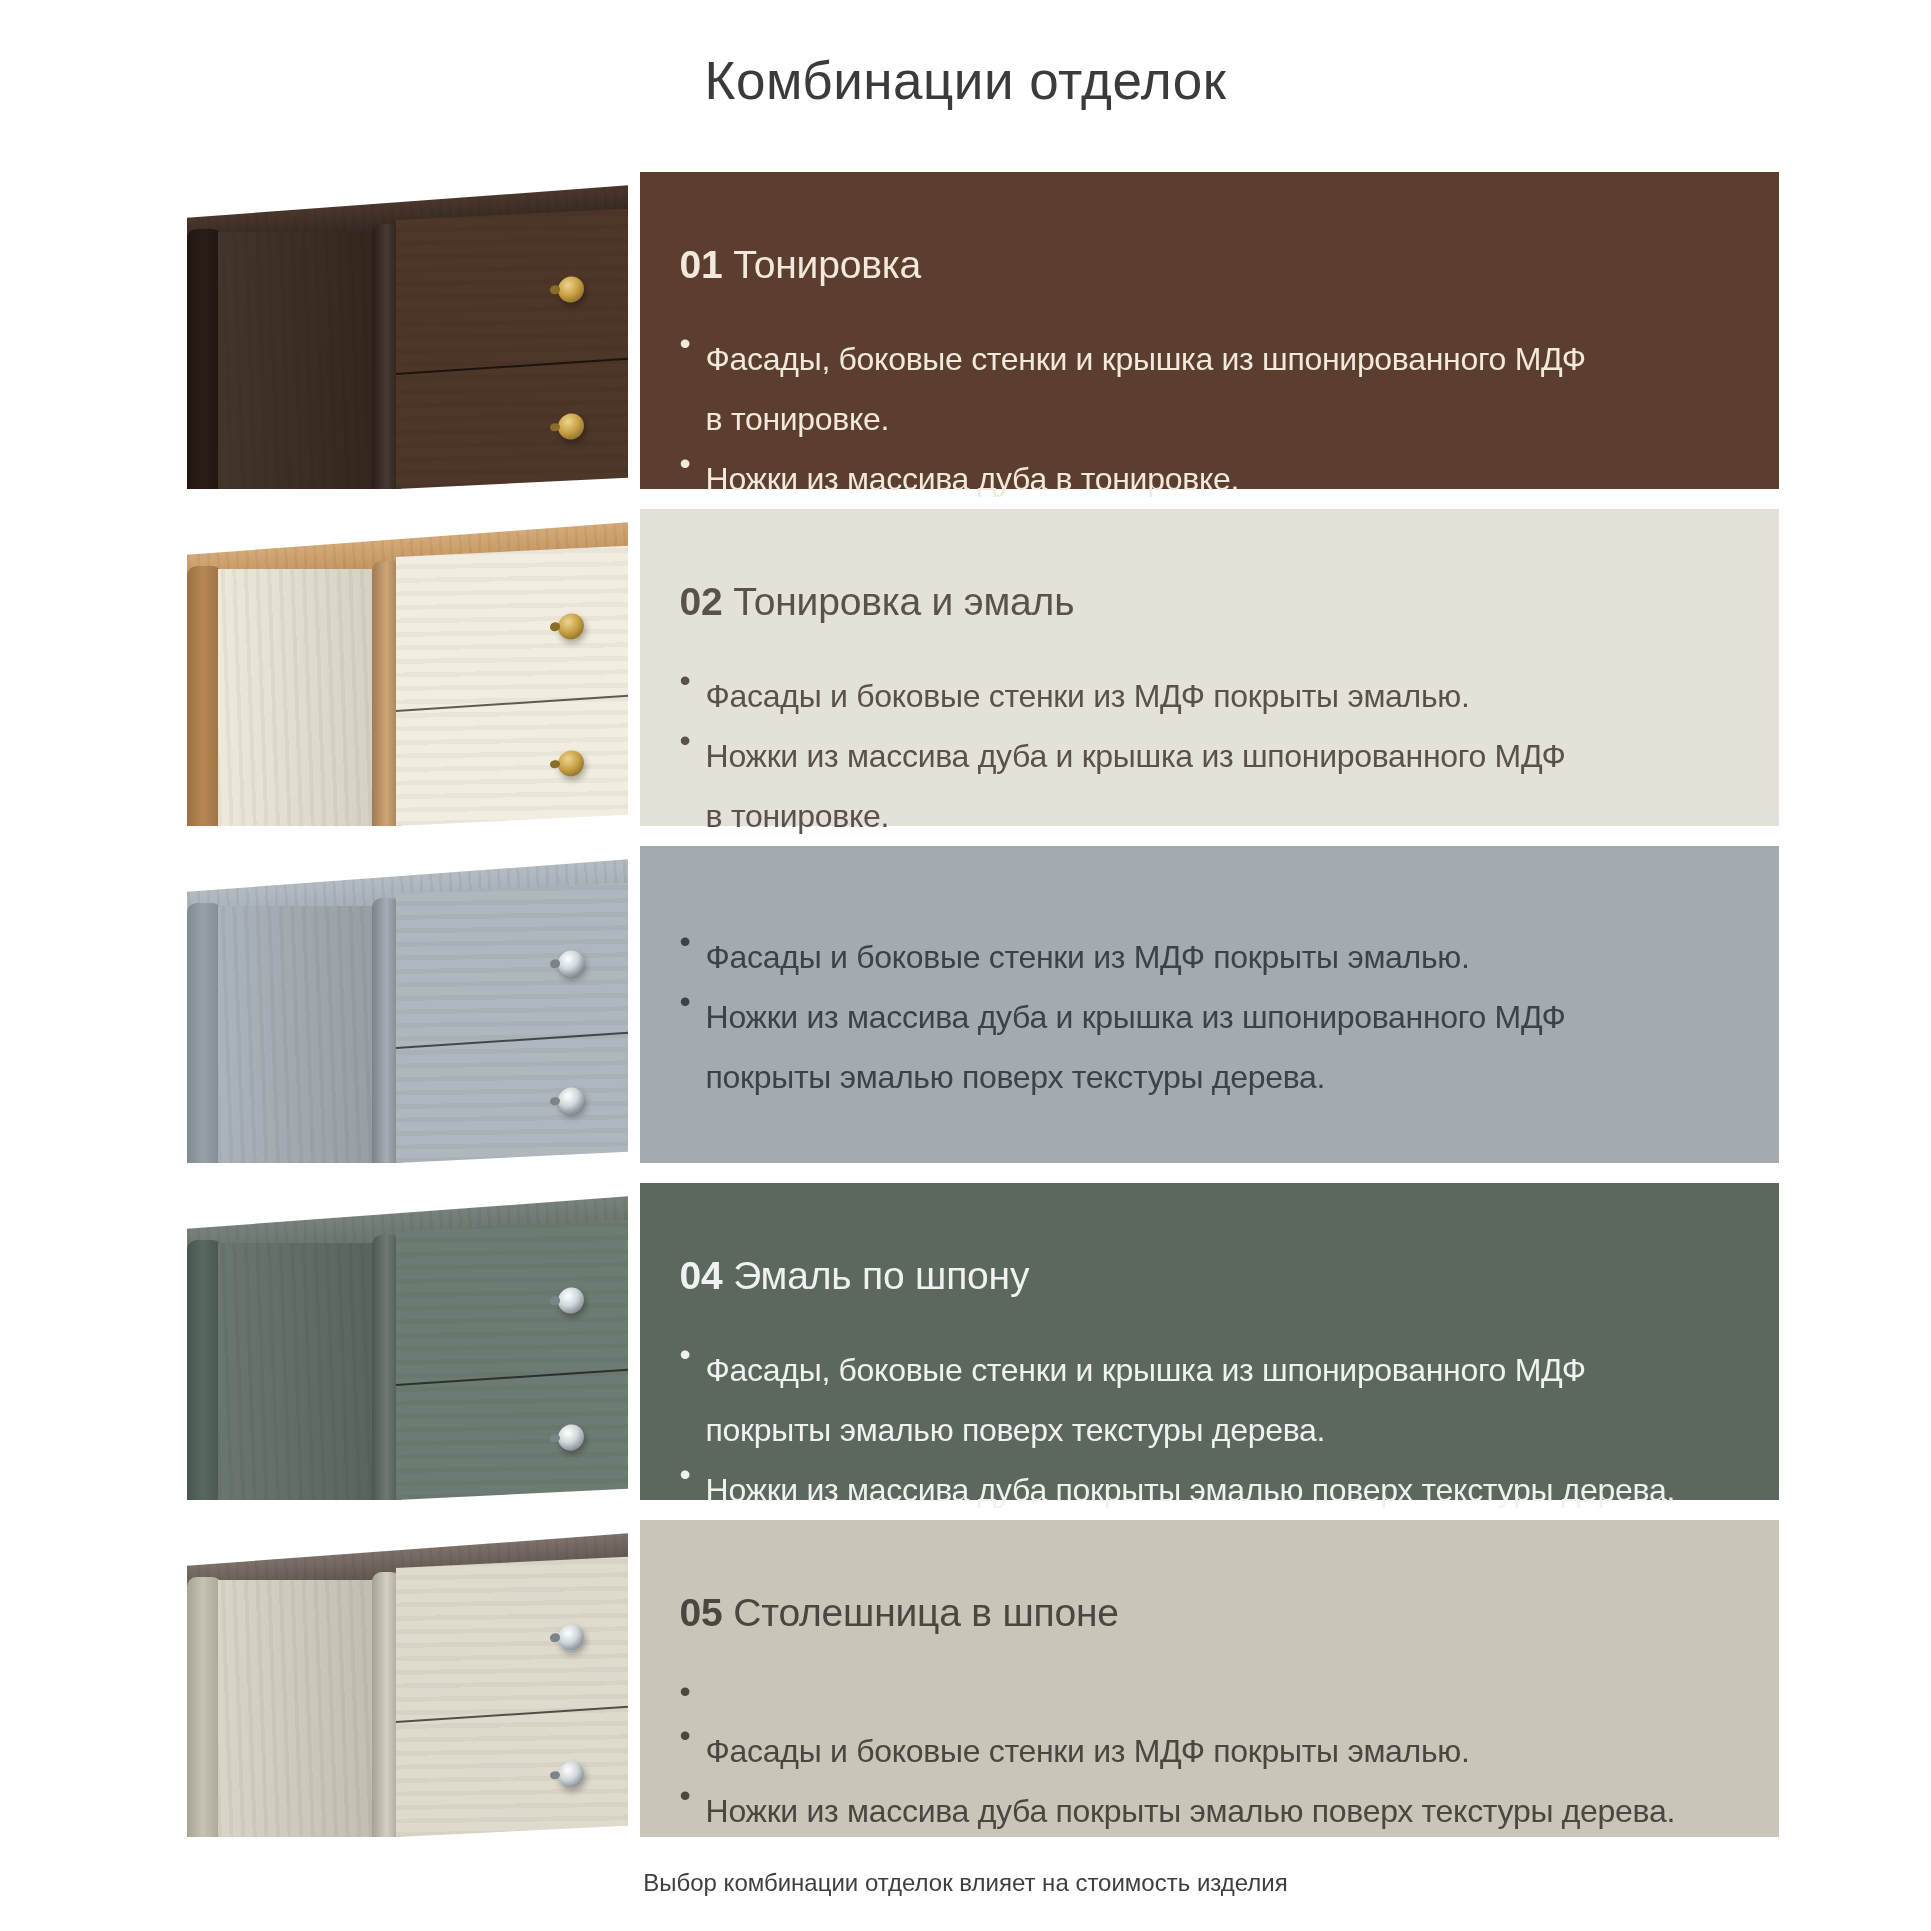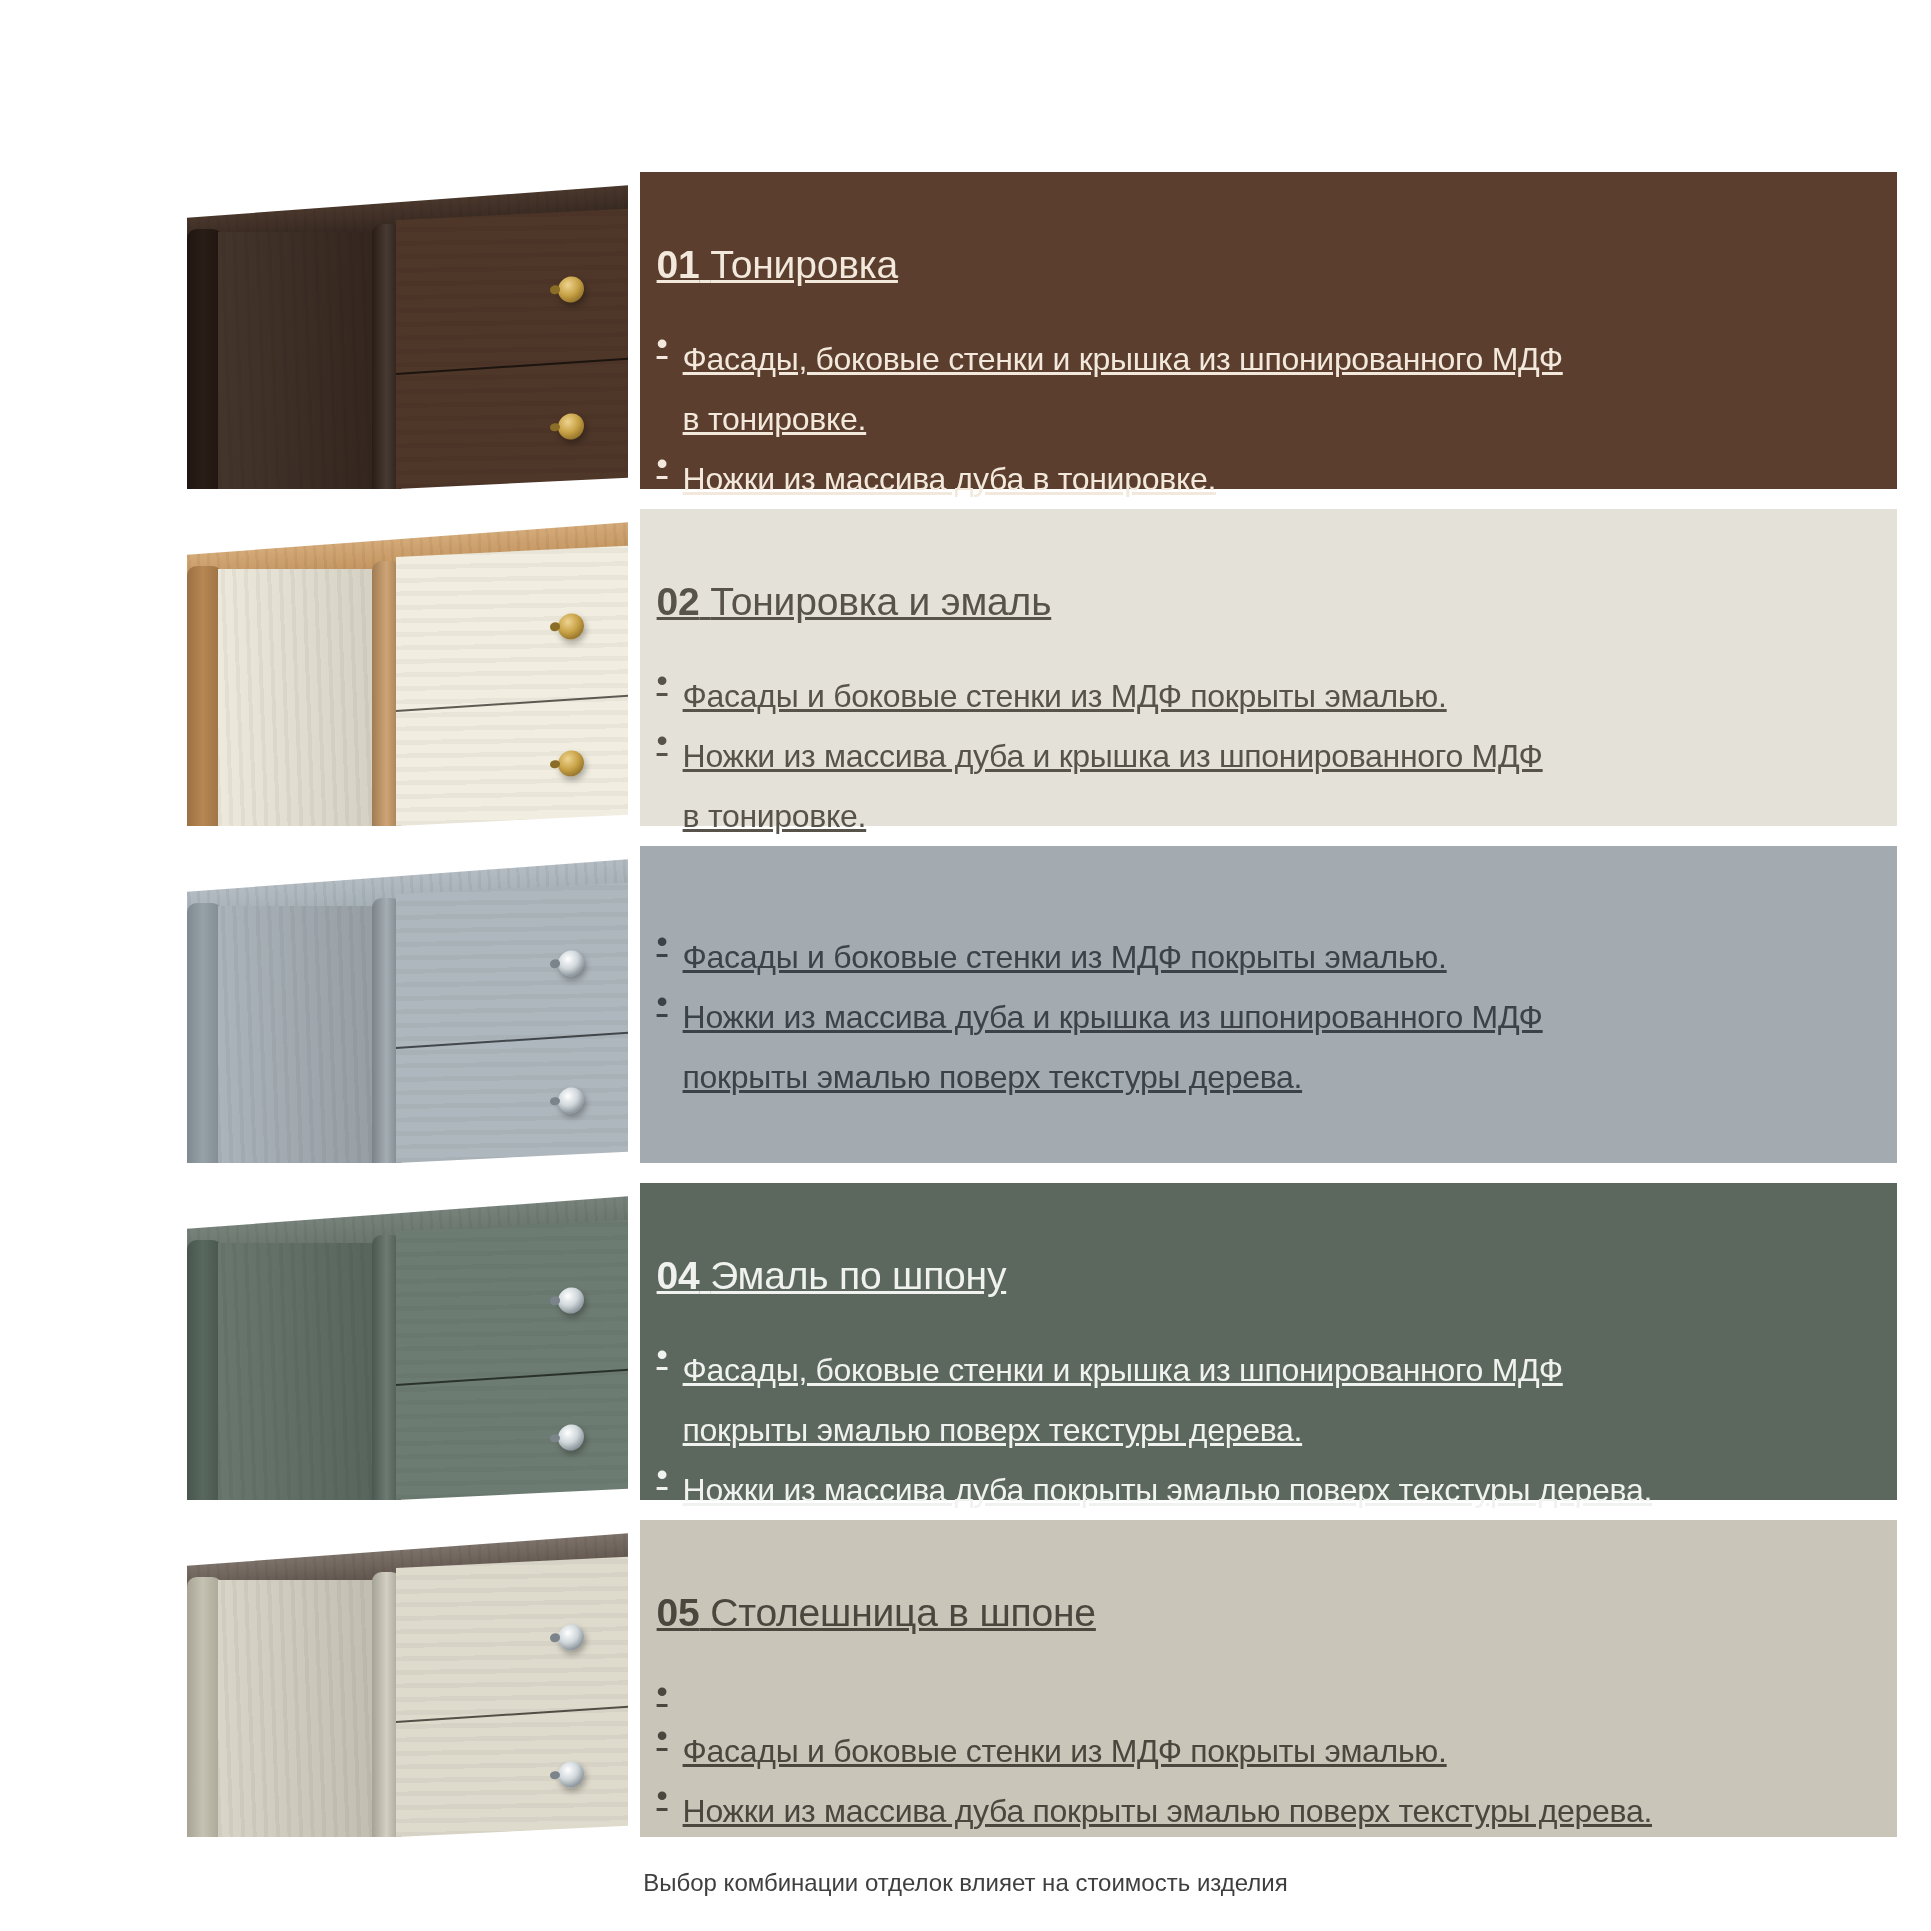--- a/index.html
+++ b/index.html
@@ -47,32 +47,33 @@
   .knob{position:absolute;left:70%;width:26px;height:26px;border-radius:50%;z-index:2;
         box-shadow:1.9px 3.9px 6.8px rgba(0,0,0,.30);}
   .knob:before{content:"";position:absolute;left:-7.7px;top:8.7px;width:9.7px;height:8.7px;border-radius:50%;}
   .k1{top:24%;} .k2{top:75%;}
   .brass .knob{background:radial-gradient(circle at 38% 32%,#eed490 0%,#c7a145 45%,#93722a 78%,#7a5d20 100%);}
   .brass .knob:before{background:#8a6d26;}
   .chrome .knob{background:radial-gradient(circle at 38% 32%,#ffffff 0%,#cfd6da 42%,#8f999f 72%,#6e787e 100%);}
   .chrome .knob:before{background:#7b848a;}
 
   
-  .panel{width:1257px;height:317px;box-sizing:border-box;padding:73px 29px 0 17px;
-         background:var(--panel);color:var(--text);text-decoration:underline;}
+  .panel{width:1139px;height:317px;box-sizing:border-box;padding:73px 29px 0 40px;
+         background:var(--panel);color:var(--text);}
   .p-title{font-size:39px;line-height:1.05;margin-bottom:35px;font-weight:500;letter-spacing:-0.2px;}
   .p-num{font-weight:700;}
   .bullet{display:flex;font-size:32px;line-height:44px;letter-spacing:-0.3px;}
   .dot{width:26px;flex:0 0 26px;}
   .line{white-space:nowrap;margin-top:16px;}
 </style>
 </head>
 <body>
 
 <div id="canvas">
+  <div class="page-title">Комбинации отделок</div>
   <div id="rows">
   <div class="row" style="--panel: #5b3e2d; --text: #f2e8dc; --top-hi: #4a372c; --top: #342720; --leg: #2a1d17; --leg-sh: #1f1510; --side: #3a2a21; --post: #33241c; --front: #4e3628; --seam: #140e0a;">
     <div class="photo brass">
       <div class="d-top"></div>
       <div class="d-leg"></div>
       <div class="d-side"></div>
       <div class="d-post"></div>
       <div class="d-front">
         <div class="d-seam"></div>
         <div class="knob k1"></div>

